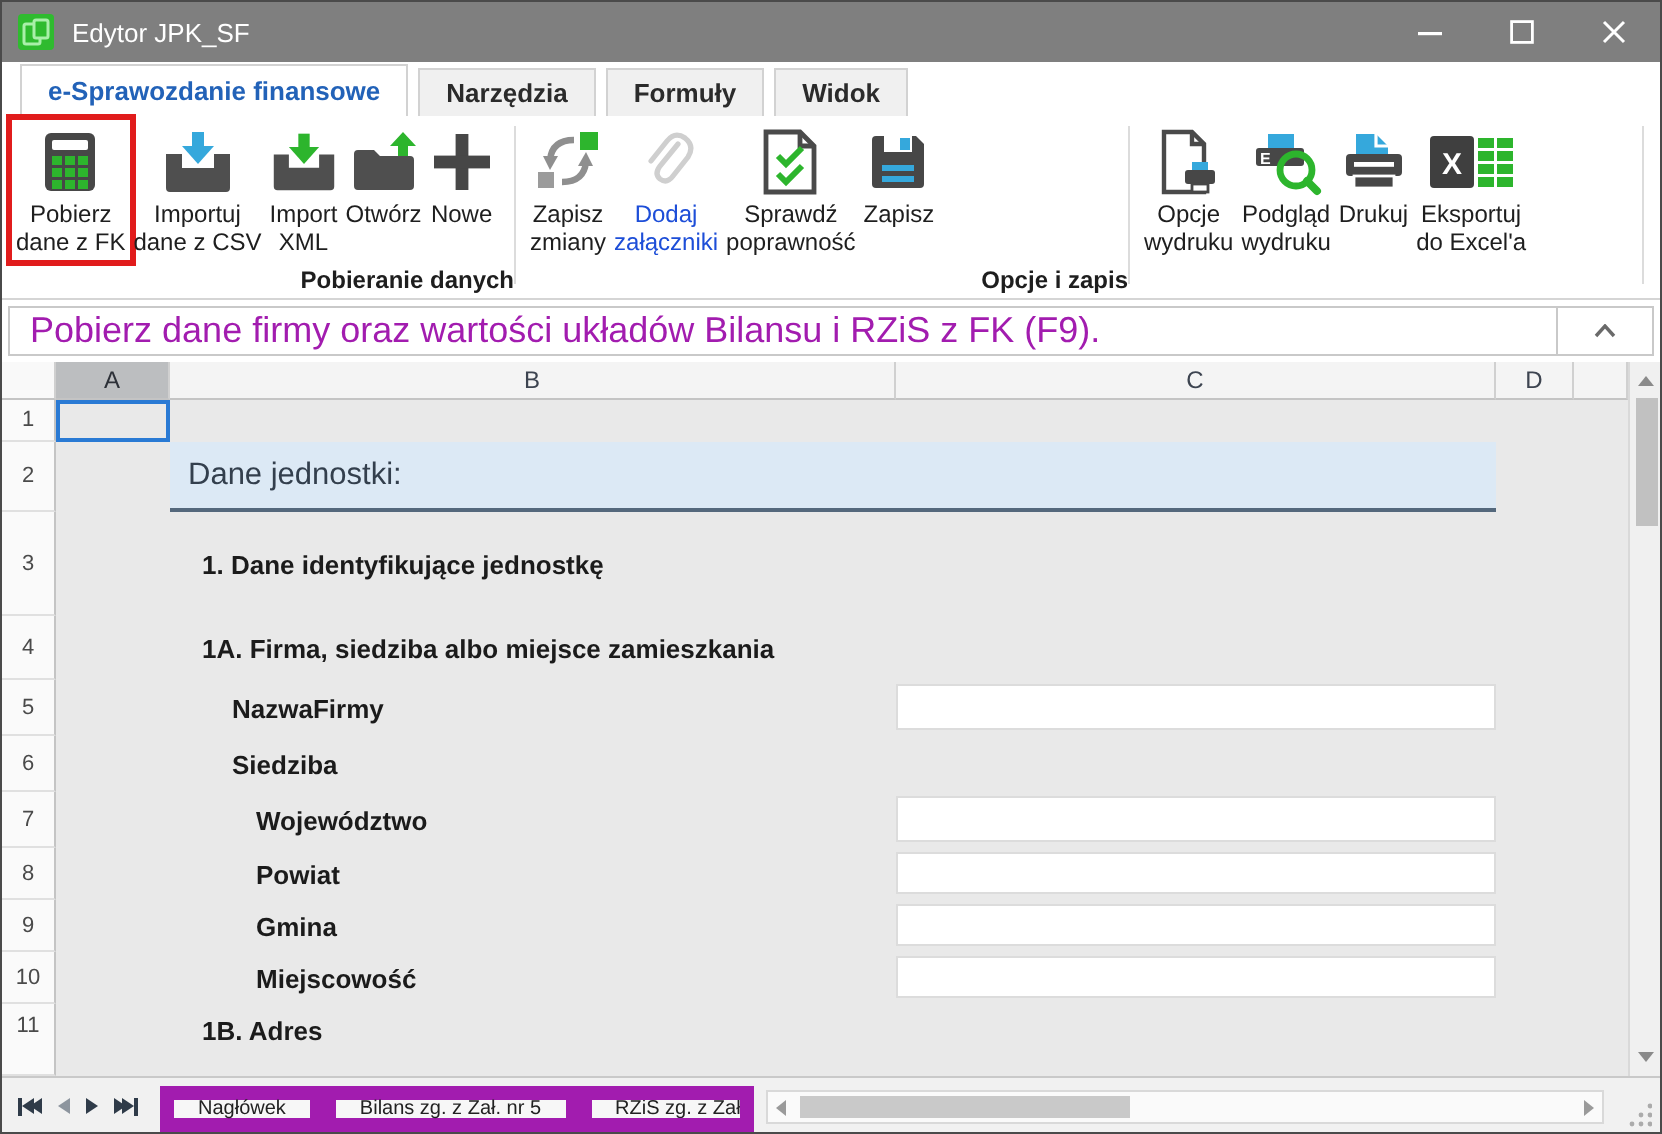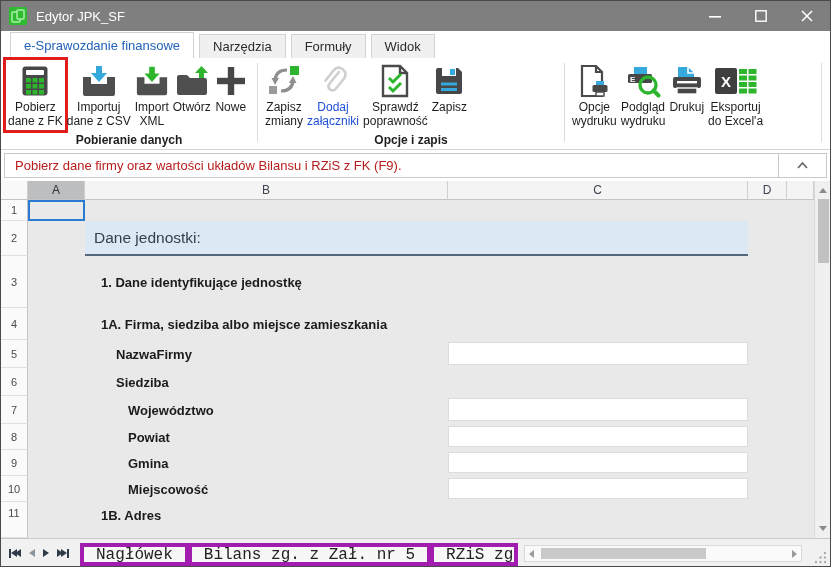--- a/index.html
+++ b/index.html
@@ -8,39 +8,39 @@
 
   
   .titlebar { position:absolute; top:0; left:0; width:100%; height:30px; background:#7f7f7f; display:flex; align-items:center; color:#fff; }
   .app-icon { margin-left:8px; width:18px; height:18px; flex:0 0 auto; }
   .title-text { margin-left:9px; font-size:13px; }
   .win-controls { margin-left:auto; display:flex; height:100%; }
   .wbtn { width:46px; height:100%; display:flex; align-items:center; justify-content:center; }
 
   
   .rtabs { position:absolute; top:30px; left:0; width:100%; height:27px; background:#fff; display:flex; align-items:flex-end; padding-left:9px; gap:5px; }
-  .rtab { height:24px; display:flex; align-items:center; padding:0 13px; font-size:13px; color:#2b2b2b; background:#f0f0f0; border:1px solid #d2d2d2; border-bottom:none; white-space:nowrap; }
+  .rtab { height:24px; display:flex; align-items:center; padding:0 13px; font-size:13px; color:#2b2b2b; background:#f0f0f0; border:1px solid #d2d2d2; border-bottom:none; white-space:nowrap;font-weight:bold; }
   .rtab.active { height:26px; background:#fff; color:#2262b8; }
 
   
   .ribbon { position:absolute; top:57px; left:0; width:100%; height:92px; background:#fff; border-bottom:1px solid #d5d5d5; display:flex; }
   .rgroup { position:relative; height:100%; }
   .g1 { width:256px; } .g2 { width:306px; } .g3 { width:256px; }
   .rbtns { display:flex; align-items:flex-start; padding:2px 0 0 5px; }
   .rbtn { display:flex; flex-direction:column; align-items:center; padding:2px 2px; }
   .rbtn.hl { outline:3px solid #e11c1c; }
   .rbtn-icon { height:38px; display:flex; align-items:center; justify-content:center; }
   .rbtn-label { font-size:12px; line-height:1.18; text-align:center; white-space:pre-line; color:#1e1e1e; }
   .rbtn.disabled .rbtn-label { color:#1d4ed8; }
-  .rgroup-name { position:absolute; bottom:2px; left:0; width:100%; text-align:center; font-size:12px; font-weight:bold; color:#1e1e1e; }
+  .rgroup-name { position:absolute; bottom:2px; left:0; width:100%; text-align:right; font-size:12px; font-weight:bold; color:#1e1e1e; }
   .vsep { width:1px; background:#dcdcdc; margin:5px 0 7px; }
 
   
   .hintbar { position:absolute; top:152px; left:3px; width:823px; height:25px; border:1px solid #c9c9c9; background:#fff; display:flex; align-items:stretch; }
-  .hint-text { flex:1; display:flex; align-items:center; padding-left:10px; font-size:13px; color:#b91c1c; }
+  .hint-text { flex:1; display:flex; align-items:center; padding-left:10px; font-size:18px; color:#a21caf; }
   .hint-collapse { width:48px; border-left:1px solid #c9c9c9; display:flex; align-items:center; justify-content:center; }
 
   
   .grid { position:absolute; top:180px; left:0; width:831px; height:357px; background:#e9e9e9; overflow:hidden; }
   .ghead { display:flex; height:19px; }
   .gcell { background:#f4f4f4; border-right:1px solid #d0d0d0; border-bottom:1px solid #c4c4c4; font-size:12px; color:#3d4450; display:flex; align-items:center; justify-content:center; }
   .gcorner { width:27px; background:#f9f9f9; }
   .colA { width:57px; background:#bcbec0; color:#2d3138; }
   .colB { width:363px; } .colC { width:300px; } .colD { width:39px; } .colE { width:27px; }
   .grow { display:flex; }
@@ -58,21 +58,21 @@
 
   
   .tabbar { position:absolute; top:537px; left:0; width:100%; height:29px; background:#f1f1f1; border-top:1px solid #c9c9c9; display:flex; align-items:center; }
   .navgrp { display:flex; align-items:center; gap:8px; padding:0 11px 0 8px; color:#2f3b49; }
   .navbtn { display:flex; align-items:center; }
   .tri-l { width:0; height:0; border-top:4.5px solid transparent; border-bottom:4.5px solid transparent; border-right:6px solid currentColor; }
   .tri-r { width:0; height:0; border-top:4.5px solid transparent; border-bottom:4.5px solid transparent; border-left:6px solid currentColor; }
   .navbar-bar { width:2px; height:9px; background:currentColor; }
   .dim { color:#8d959e; }
   .stabs { display:flex; height:100%; align-items:flex-end; }
-  .stab { display:flex; align-items:center; padding:0 12px; font-size:16px; color:#222; background:#f7f7f7; border:4px solid #a21caf; height:23px; margin:0 0 1px -1px; white-space:nowrap;font-family:Liberation Mono, monospace; }
+  .stab { display:flex; align-items:center; padding:0 12px; font-size:10px; color:#222; background:#f7f7f7; border:7px solid #a21caf; height:23px; margin:0 0 1px -1px; white-space:nowrap; }
   .stab.first { margin-left:0; }
   .stab.active { height:27px; background:#fff; font-weight:bold; border-color:#b9b9b9; }
   .stab.clip { width:88px; overflow:hidden; }
   .hscroll { flex:1; height:17px; margin:0 8px 0 6px; background:#fafafa; border:1px solid #d9d9d9; position:relative; }
   .hthumb { position:absolute; left:16px; width:165px; top:2px; bottom:2px; background:#c9c9c9; }
   .harrow-l { position:absolute; left:4px; top:4px; color:#9a9a9a; }
   .harrow-r { position:absolute; right:4px; top:4px; color:#9a9a9a; }
   .grip { width:20px; height:100%; display:flex; align-items:flex-end; justify-content:flex-end; padding:3px 4px; }
 </style>
 </head>

